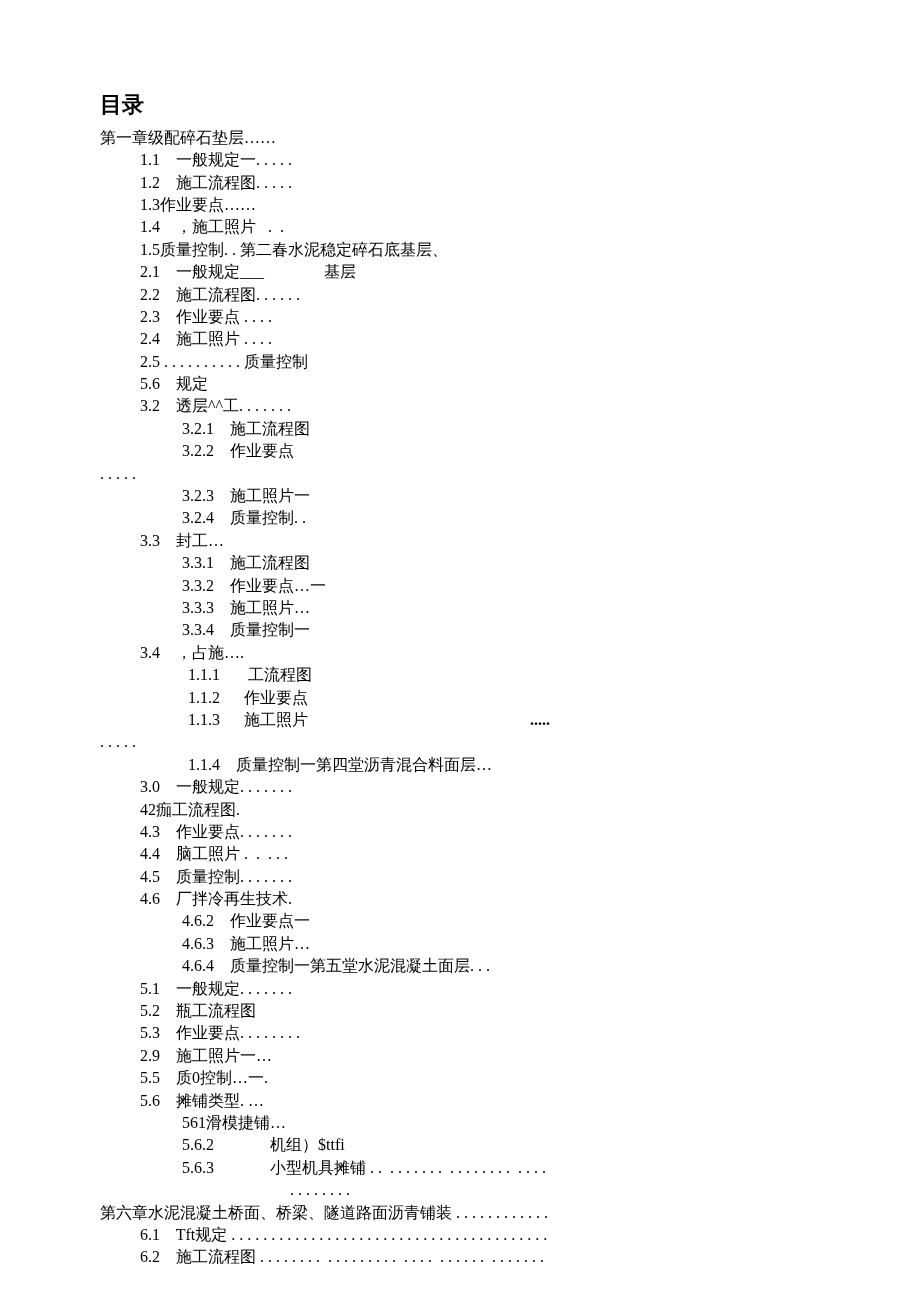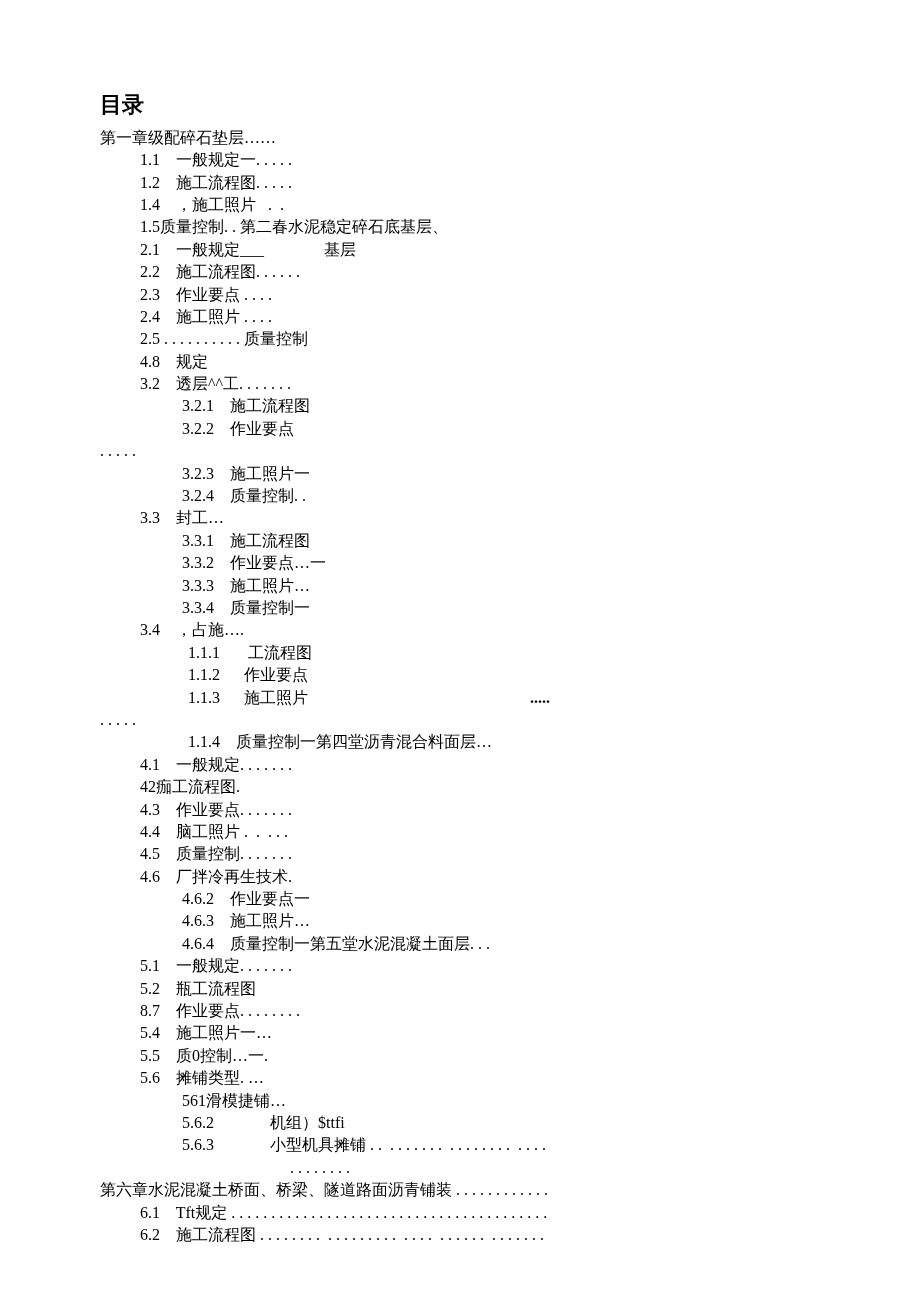--- a/index.html
+++ b/index.html
@@ -40,58 +40,59 @@
   </style>
 </head>
 <body>
 
 <div class="page">
   <div class="title">目录</div>
   <div id="toc">
       <p class="line l0">第一章级配碎石垫层……</p>
       <p class="line l1">1.1    一般规定一. . . . .</p>
       <p class="line l1">1.2    施工流程图. . . . .</p>
+      <p class="line l1">1.3作业要点……</p>
       <p class="line l1">1.4    ，施工照片   .  .</p>
       <p class="line l1">1.5质量控制. . 第二春水泥稳定碎石底基层、</p>
       <p class="line l1">2.1    一般规定___               基层</p>
       <p class="line l1">2.2    施工流程图. . . . . .</p>
       <p class="line l1">2.3    作业要点 . . . .</p>
       <p class="line l1">2.4    施工照片 . . . .</p>
       <p class="line l1">2.5 . . . . . . . . . . 质量控制</p>
-      <p class="line l1">4.8    规定</p>
+      <p class="line l1">5.6    规定</p>
       <p class="line l1">3.2    透层^^工. . . . . . .</p>
       <p class="line l3">3.2.1    施工流程图</p>
       <p class="line l3">3.2.2    作业要点</p>
       <p class="line l0">. . . . .</p>
       <p class="line l3">3.2.3    施工照片一</p>
       <p class="line l3">3.2.4    质量控制. .</p>
       <p class="line l1">3.3    封工…</p>
       <p class="line l3">3.3.1    施工流程图</p>
       <p class="line l3">3.3.2    作业要点…一</p>
       <p class="line l3">3.3.3    施工照片…</p>
       <p class="line l3">3.3.4    质量控制一</p>
       <p class="line l1">3.4    ，占施….</p>
       <p class="line l4">1.1.1       工流程图</p>
       <p class="line l4">1.1.2      作业要点</p>
       <p class="line l4 rightdots">1.1.3      施工照片<span class="rd">.....</span></p>
       <p class="line l0">. . . . .</p>
       <p class="line l4">1.1.4    质量控制一第四堂沥青混合料面层…</p>
-      <p class="line l1">4.1    一般规定. . . . . . .</p>
+      <p class="line l1">3.0    一般规定. . . . . . .</p>
       <p class="line l1">42痂工流程图.</p>
       <p class="line l1">4.3    作业要点. . . . . . .</p>
       <p class="line l1">4.4    脑工照片 .  .  . . .</p>
       <p class="line l1">4.5    质量控制. . . . . . .</p>
       <p class="line l1">4.6    厂拌冷再生技术.</p>
       <p class="line l3">4.6.2    作业要点一</p>
       <p class="line l3">4.6.3    施工照片…</p>
       <p class="line l3">4.6.4    质量控制一第五堂水泥混凝土面层. . .</p>
       <p class="line l1">5.1    一般规定. . . . . . .</p>
       <p class="line l1">5.2    瓶工流程图</p>
-      <p class="line l1">8.7    作业要点. . . . . . . .</p>
-      <p class="line l1">5.4    施工照片一…</p>
+      <p class="line l1">5.3    作业要点. . . . . . . .</p>
+      <p class="line l1">2.9    施工照片一…</p>
       <p class="line l1">5.5    质0控制…一.</p>
       <p class="line l1">5.6    摊铺类型. …</p>
       <p class="line l3">561滑模捷铺…</p>
       <p class="line l3">5.6.2              机组）$ttfi</p>
       <p class="line l3">5.6.3              小型机具摊铺 . .  . . . . . . .  . . . . . . . .  . . . .</p>
       <p class="line l3">                           . . . . . . . .</p>
       <p class="line l0">第六章水泥混凝土桥面、桥梁、隧道路面沥青铺装 . . . . . . . . . . . .</p>
       <p class="line l1">6.1    Tft规定 . . . . . . . . . . . . . . . . . . . . . . . . . . . . . . . . . . . . . . . .</p>
       <p class="line l1">6.2    施工流程图 . . . . . . . .  . . . . . . . . .  . . . .  . . . . . .  . . . . . . .</p>
     </div>

